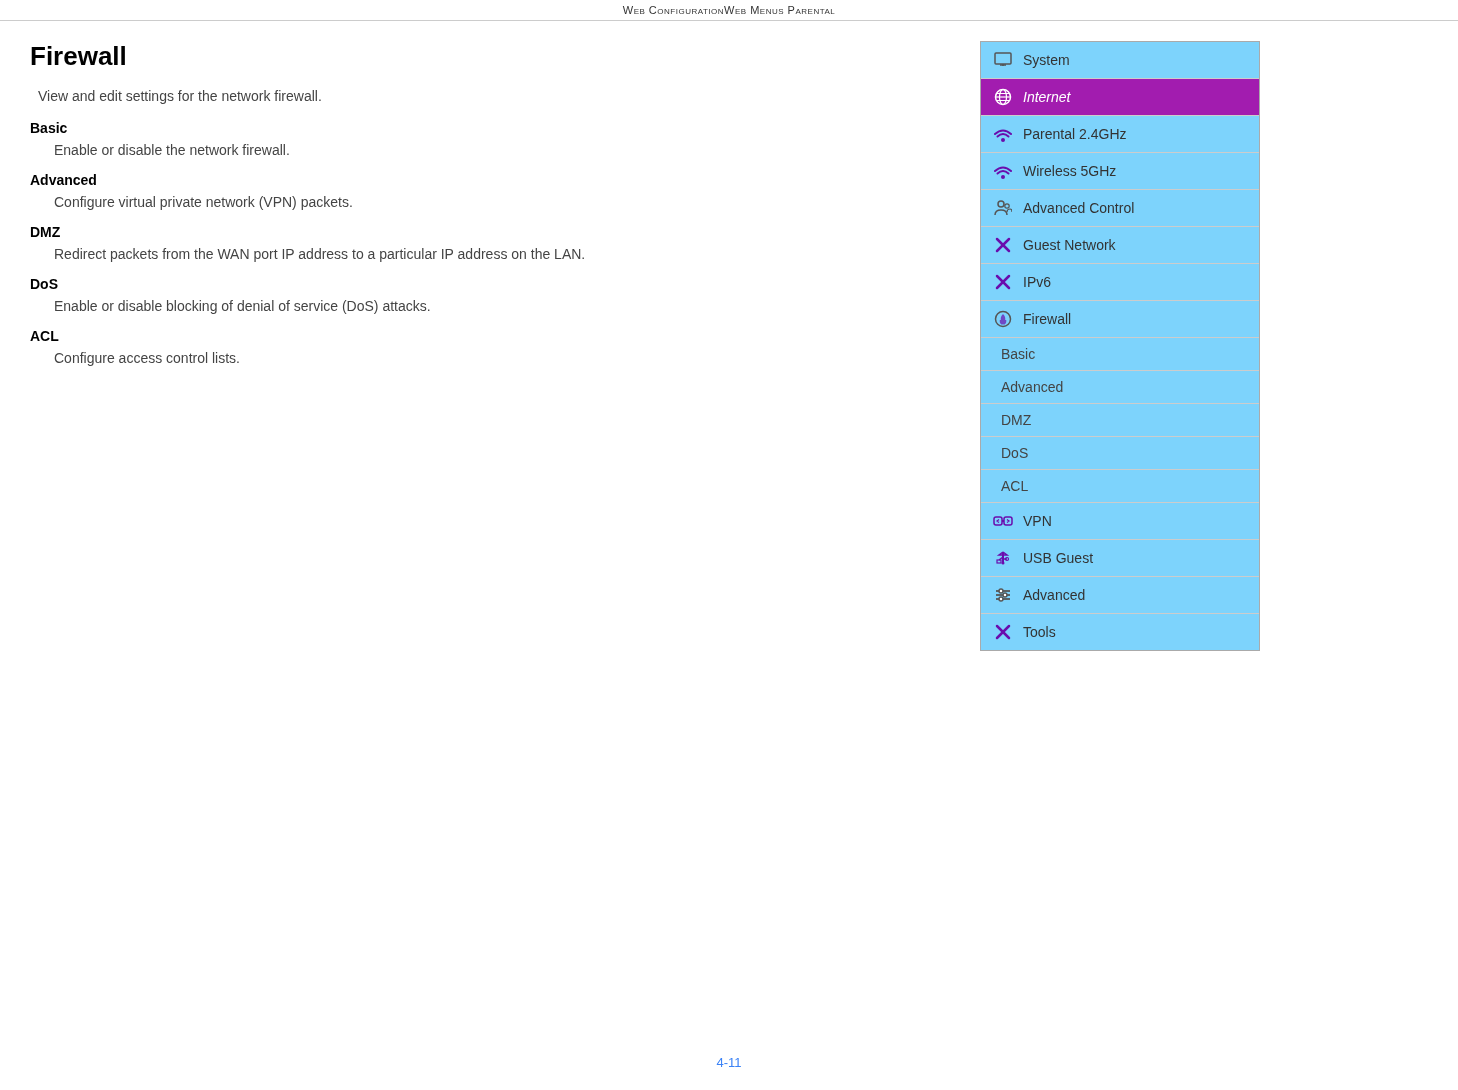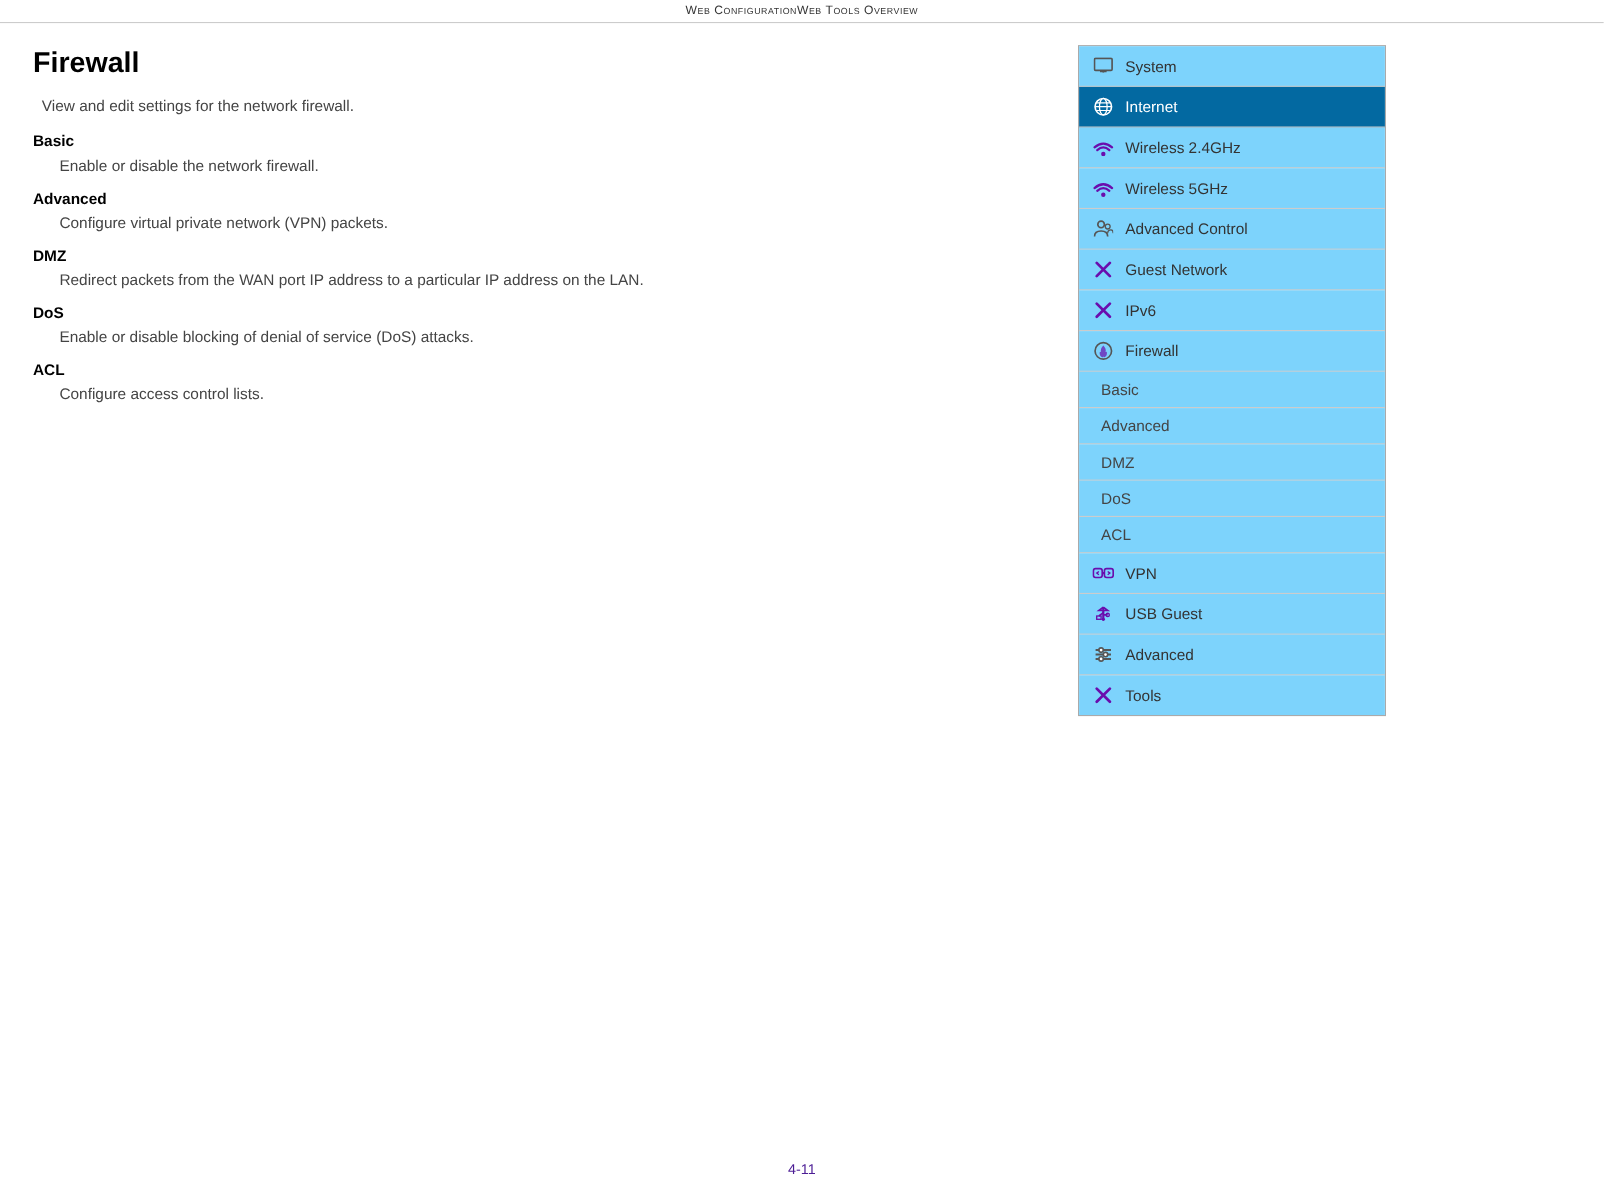--- a/index.html
+++ b/index.html
@@ -83,21 +83,21 @@
       padding-left: 24px;
     }
 
     
     .page-number {
       position: absolute;
       bottom: 20px;
       left: 50%;
       transform: translateX(-50%);
       font-size: 13px;
-      color: #4c1d95;
+      color: #3b82f6;
     }
 
     
     .sidebar-nav {
       width: 280px;
       border: 1px solid #aaa;
       margin-right: 20px;
       flex-shrink: 0;
       align-self: flex-start;
     }
@@ -113,22 +113,23 @@
       background: #7dd3fc;
       gap: 10px;
     }
 
     .nav-item:last-child {
       border-bottom: none;
       align-items: center;
     }
 
     .nav-item.active {
-      background: #0369a1;
+      background: #a21caf;
       color: #fff;
+      font-style: italic;
     }
 
     .nav-item.active .nav-icon {
       color: #fff;
     }
 
     .nav-item.sub-item {
       padding-left: 20px;
       font-size: 13px;
       color: #444;
@@ -146,21 +147,21 @@
 
     .nav-label {
       font-size: 14px;
     }
   </style>
 </head>
 <body>
 
 <div class="page-header">
   <span class="header-left">Web Configuration</span>
-  <span class="header-right">Web Tools Overview</span>
+  <span class="header-right">Web Menus Parental</span>
 </div>
 
 <div class="main-content">
 
   <div class="content-area">
     <h1 class="page-title">Firewall</h1>
     <p class="intro-text">View and edit settings for the network firewall.</p>
 
     <div>
       <p class="section-heading">Basic</p>
@@ -215,21 +216,21 @@
     </div>
 
     <div class="nav-item">
       <span class="nav-icon">
         <svg width="20" height="16" viewBox="0 0 20 16" xmlns="http://www.w3.org/2000/svg">
           <path d="M2 8 Q10 1 18 8" stroke="#6a0dad" stroke-width="2" fill="none" stroke-linecap="round"></path>
           <path d="M4.5 10.5 Q10 5.5 15.5 10.5" stroke="#6a0dad" stroke-width="2" fill="none" stroke-linecap="round"></path>
           <circle cx="10" cy="14" r="2" fill="#6a0dad"></circle>
         </svg>
       </span>
-      <span class="nav-label">Wireless 2.4GHz</span>
+      <span class="nav-label">Parental 2.4GHz</span>
     </div>
 
     <div class="nav-item">
       <span class="nav-icon">
         <svg width="20" height="16" viewBox="0 0 20 16" xmlns="http://www.w3.org/2000/svg">
           <path d="M2 8 Q10 1 18 8" stroke="#6a0dad" stroke-width="2" fill="none" stroke-linecap="round"></path>
           <path d="M4.5 10.5 Q10 5.5 15.5 10.5" stroke="#6a0dad" stroke-width="2" fill="none" stroke-linecap="round"></path>
           <circle cx="10" cy="14" r="2" fill="#6a0dad"></circle>
         </svg>
       </span>

